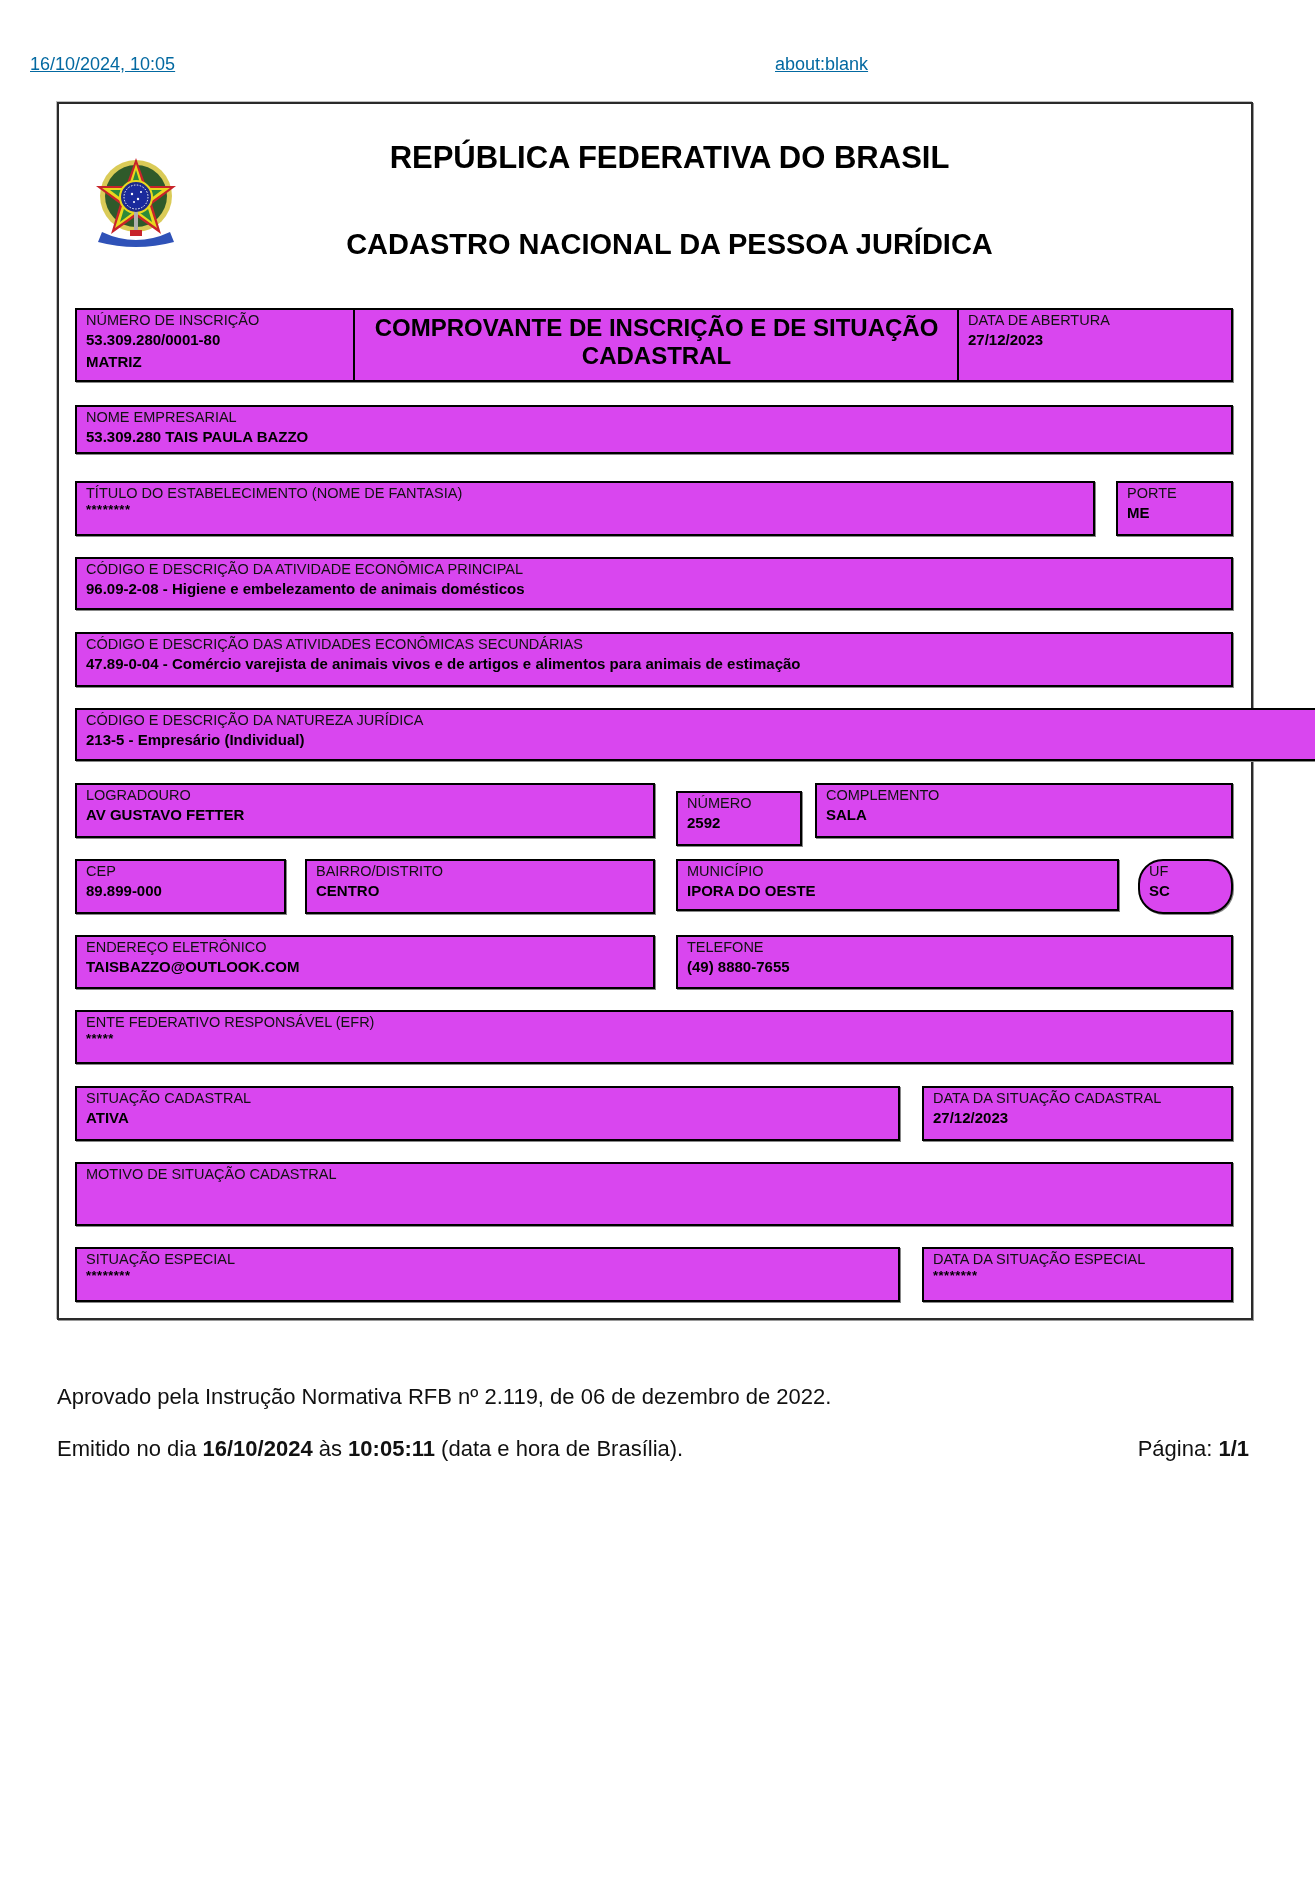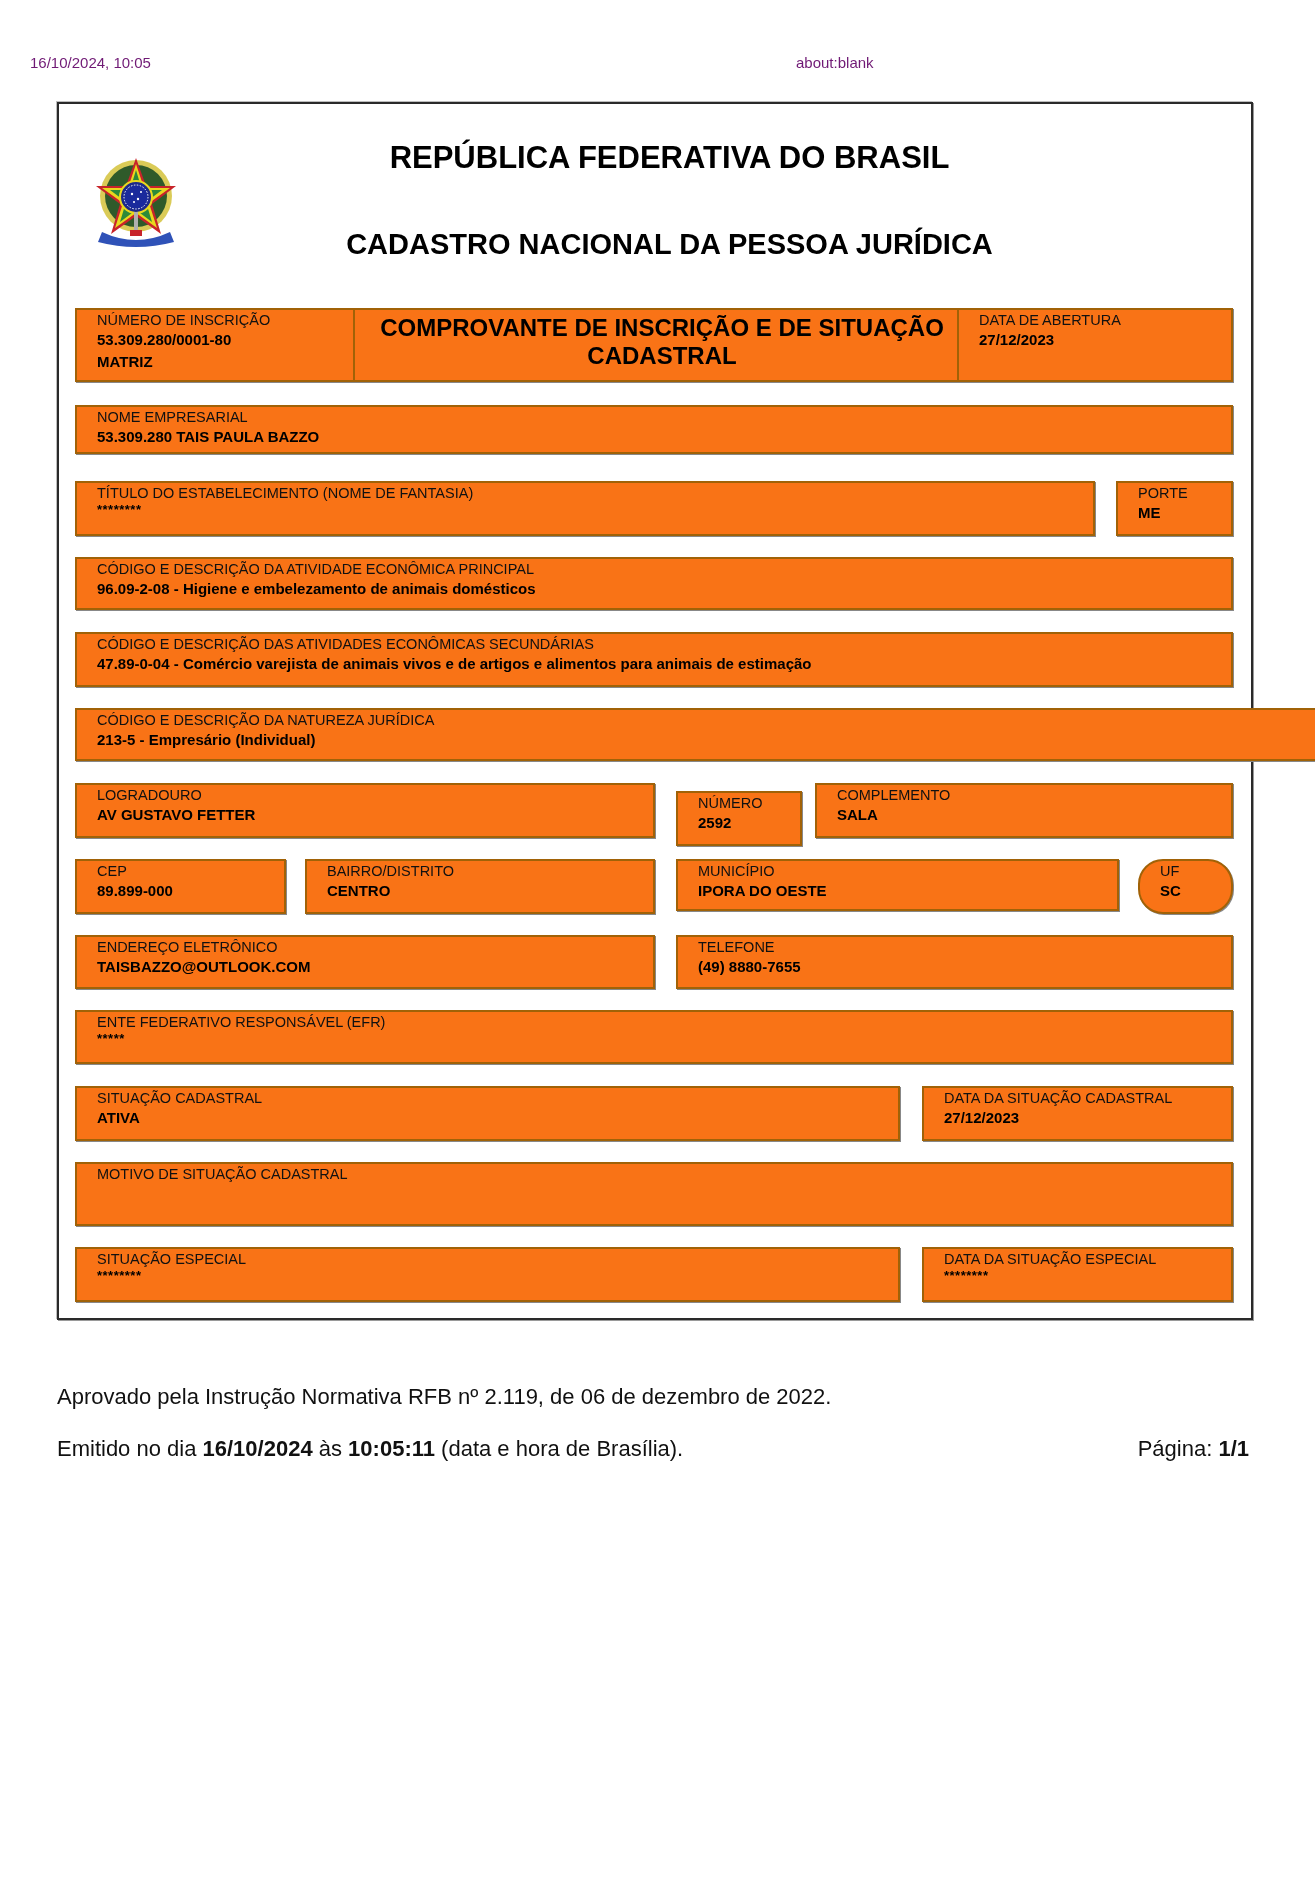--- a/index.html
+++ b/index.html
@@ -1,41 +1,41 @@
 <!DOCTYPE html>
 <html><head>
 <meta charset="utf-8">
 <style>
   html, body { margin: 0; padding: 0; background: #ffffff; }
   body {
     width: 1315px; height: 1888px; position: relative; overflow: hidden;
     font-family: "Liberation Sans", sans-serif; color: #000;
   }
-  .print-header { position: absolute; top: 54px; font-size: 15px; color: #701a75; }
+  .print-header { position: absolute; top: 54px; font-size: 18px; color: #0369a1; text-decoration: underline; }
   #hdr-datetime { left: 30px; }
-  #hdr-url { left: 796px; }
+  #hdr-url { left: 775px; }
 
   .frame {
     position: absolute; left: 57px; top: 102px; width: 1192px; height: 1214px;
     border: 2px solid #2a2a2a;
     box-shadow: 1px 1px 0 #9a9a9a, -1px -1px 0 #bdbdbd;
   }
   .coat {
     position: absolute; left: 88px; top: 152px; width: 96px; height: 100px;
   }
   .title-main {
     position: absolute; left: 0; width: 1315px; text-align: center;
     font-weight: bold; font-size: 31px;
   }
   #title-1 { top: 140px; left: 12px; }
   #title-2 { top: 228px; left: 12px; font-size: 29px; }
 
   .box {
-    position: absolute; border: 2px solid #a16207; box-sizing: border-box;
-    padding: 2px 8px 0 20px; background: #f97316;
+    position: absolute; border: 2px solid #000000; box-sizing: border-box;
+    padding: 2px 8px 0 9px; background: #d946ef;
     box-shadow: 1px 1px 0 #888;
   }
   .lbl { font-size: 14.5px; line-height: 17px; letter-spacing: 0; color: #111; display: block; white-space: nowrap; }
   .val { font-size: 15px; font-weight: bold; line-height: 22px; display: block; white-space: nowrap; }
   .val.mask { font-size: 13px; line-height: 16px; letter-spacing: 0.5px; }
   .center-title {
     font-size: 24px; font-weight: bold; text-align: center; line-height: 28px;
     padding-top: 4px;
   }
 

